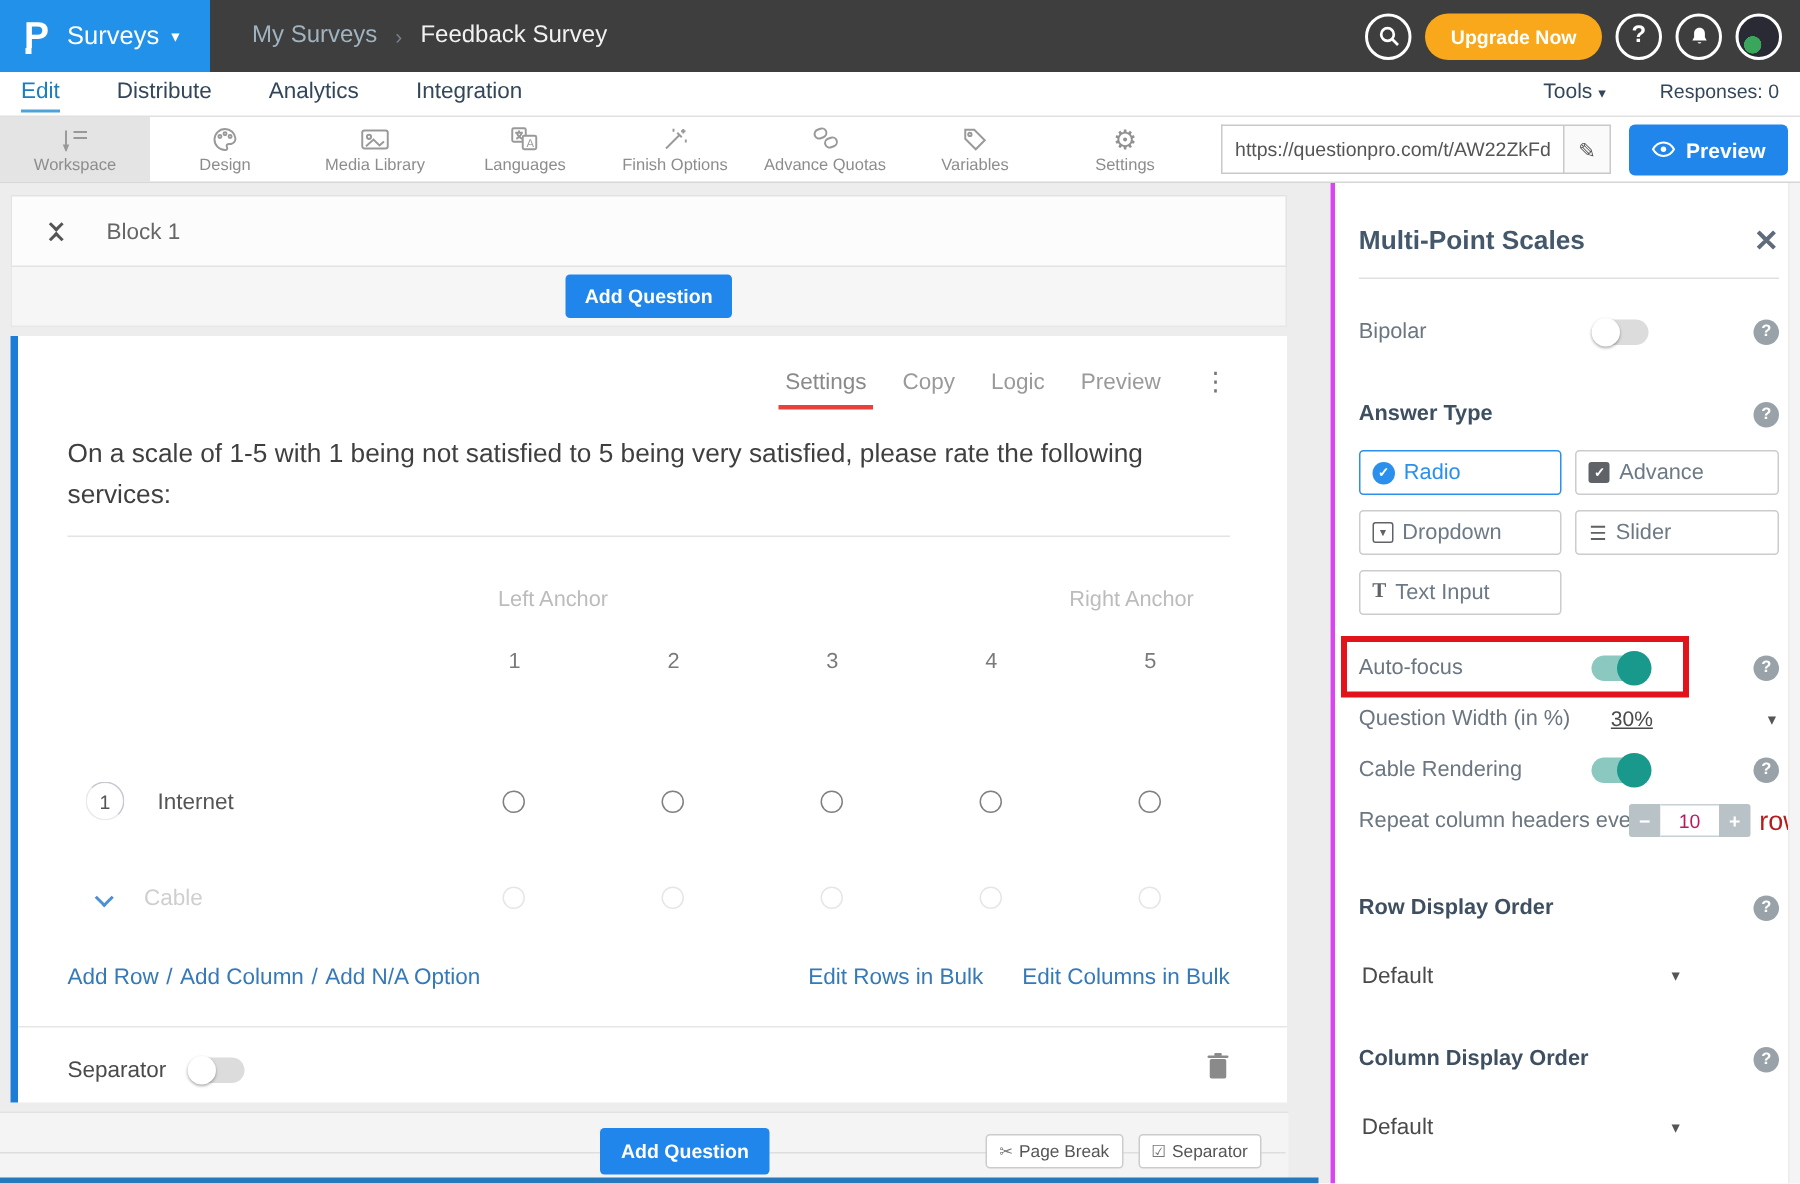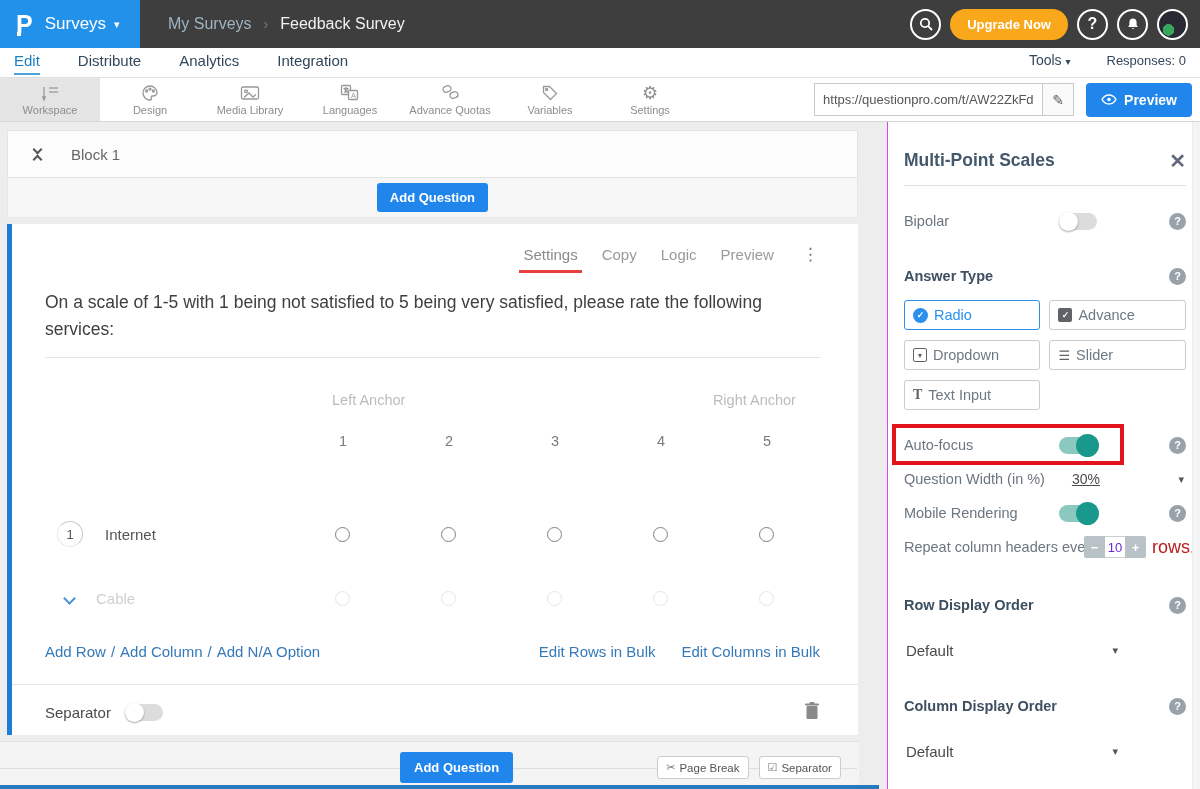--- a/index.html
+++ b/index.html
@@ -40,21 +40,21 @@
   .tool-ic { height:19px; display:flex; align-items:center; justify-content:center; color:#919191; font-size:17px; }
   .tool-ic svg { stroke:#999; fill:none; stroke-width:1.3; }
   .url-wrap { margin-left:auto; align-self:center; display:flex; margin-right:12px; }
   .url-input { width:228px; height:33px; border:1px solid #c9c9c9; border-right:none; font-size:13px; color:#555; padding:0 8px; outline:none; font-family:"Liberation Sans",sans-serif; }
   .pencil-seg { width:32px; height:33px; border:1px solid #c9c9c9; background:#fafafa; display:flex; align-items:center; justify-content:center; color:#555; font-size:14px; cursor:pointer; }
   .preview-btn { align-self:center; margin-right:8px; height:34px; background:#2186eb; border-radius:4px; color:#fff; font-size:14px; font-weight:bold; display:flex; align-items:center; gap:7px; padding:0 15px; cursor:pointer; }
 
   
   .main { display:flex; height:667px; background:#ededed;gap:28px; }
   .content { width:880px; position:relative; }
-  .sidebar { width:320px; background:#fff; border-left:1px solid #d946ef; position:relative; padding:0 14px 0 16px; }
+  .sidebar { width:320px; background:#fff; border-left:3px solid #d946ef; position:relative; padding:0 14px 0 16px; }
 
   
   .block-header { margin:8px 1px 0 7px; background:#fcfcfc; border:1px solid #e3e3e3; height:48px; display:flex; align-items:center; }
   .collapse-icon { margin-left:26px; display:flex; flex-direction:column; gap:3px; cursor:pointer; }
   .chv { width:7px; height:7px; border-right:2px solid #555; border-bottom:2px solid #555; }
   .chv.down { transform:rotate(45deg); }
   .chv.up { transform:rotate(-135deg); }
   .block-title { margin-left:30px; font-size:15px; color:#666; }
   .addq-row { margin:0 1px 0 7px; background:#f6f6f6; border:1px solid #e7e7e7; border-top:none; height:40px; display:flex; align-items:center; justify-content:center; }
   .addq-btn { background:#2186eb; color:#fff; font-size:13px; font-weight:bold; padding:7px 13px; border-radius:3px; cursor:pointer; }
@@ -126,21 +126,21 @@
   .ic-text { color:#5f6368; font-size:14px; font-family:"Liberation Serif",serif; font-weight:bold; }
   .autofocus-wrap { position:relative; margin-top:24px; height:22px; }
   .red-box { position:absolute; left:-12px; top:-10px; width:232px; height:41px; border:4px solid #e3131b; pointer-events:none; }
   .val-30 { position:absolute; left:168px; font-size:14px; color:#4a4a4a;text-decoration:underline; }
   .caret { color:#555; font-size:11px; cursor:pointer; }
   .caret.right { position:absolute; right:2px; }
   .stepper { position:absolute; left:180px; display:flex; align-items:center; }
   .step-btn { width:21px; height:22px; background:#b9c2c7; color:#fff; font-size:13px; font-weight:bold; display:flex; align-items:center; justify-content:center; cursor:pointer; }
   .step-btn.minus { border-radius:2px 0 0 2px; }
   .step-btn.plus { border-radius:0 2px 2px 0; }
-  .step-val { width:20px; height:22px; background:#fff; border-top:1px solid #c9d0d4; border-bottom:1px solid #c9d0d4; color:#6d28d9; font-size:13px; text-align:center; line-height:22px; }
+  .step-val { width:39px; height:22px; background:#fff; border-top:1px solid #c9d0d4; border-bottom:1px solid #c9d0d4; color:#be185d; font-size:13px; text-align:center; line-height:22px; }
   .rows-suffix { margin-left:6px; color:#b91c1c; font-size:18px; }
   .dd { display:flex; align-items:center; width:212px; margin-left:2px; cursor:pointer; }
   .dd-val { font-size:15px; color:#4a4a4a; }
   .dd .caret { margin-left:auto; }
   .scroll-track { position:absolute; right:0; top:0; bottom:0; width:8px; background:#f4f4f4; border-left:1px solid #ececec; }
   .mt12{margin-top:12px;} .mt24{margin-top:24px;} .mt26{margin-top:26px;} .mt33{margin-top:33px;} .mt36{margin-top:36px;}
 </style>
 </head>
 <body>
 
@@ -224,20 +224,33 @@
           <rect x="1.5" y="1.5" width="9" height="9" rx="1"></rect>
           <rect x="8.5" y="6.5" width="9" height="9" rx="1" fill="#fff"></rect>
           <line x1="3.5" y1="4.5" x2="8.5" y2="4.5"></line>
           <line x1="6" y1="3" x2="6" y2="4.5"></line>
           <path d="M4.5 4.5c.6 2 2 3.4 3.6 4"></path>
           <path d="M7.8 4.5c-.6 2-2 3.4-3.6 4"></path>
           <text x="11" y="14" font-size="7.5" fill="#999" stroke="none" font-family="Liberation Sans">A</text>
         </svg>
       </span>
     <span>Languages</span>
+  </div>
+  <div class="tool-tab">
+    <span class="tool-ic">
+        <svg width="18" height="18" viewBox="0 0 18 18">
+          <line x1="3" y1="15" x2="12" y2="6"></line>
+          <line x1="10.5" y1="4.5" x2="13.5" y2="7.5"></line>
+          <line x1="14.5" y1="2" x2="14.5" y2="5"></line>
+          <line x1="13" y1="3.5" x2="16" y2="3.5"></line>
+          <line x1="8" y1="1.8" x2="8" y2="3.8"></line>
+          <line x1="16.2" y1="9" x2="16.2" y2="11"></line>
+        </svg>
+      </span>
+    <span>Finish Options</span>
   </div>
   <div class="tool-tab">
     <span class="tool-ic">
         <svg width="19" height="17" viewBox="0 0 19 17">
           <rect x="2" y="2" width="8" height="6" rx="3" transform="rotate(-20 6 5)"></rect>
           <rect x="9" y="8" width="8" height="6" rx="3" transform="rotate(-20 13 11)"></rect>
         </svg>
       </span>
     <span>Advance Quotas</span>
   </div>
@@ -433,21 +446,21 @@
       </div>
     </div>
 
     <div class="sb-row mt12">
       <span class="sb-label">Question Width (in %)</span>
       <span class="val-30">30%</span>
       <span class="caret right">▾</span>
     </div>
 
     <div class="sb-row mt12">
-      <span class="sb-label">Mobile Rendering</span>
+      <span class="sb-label">Cable Rendering</span>
       <span class="toggle on tg-pos">
           <span class="knob"></span>
         </span>
       <span class="help">?</span>
     </div>
 
     <div class="sb-row mt12">
       <span class="sb-label">Repeat column headers every</span>
       <span class="stepper">
         <span class="step-btn minus">−</span>

